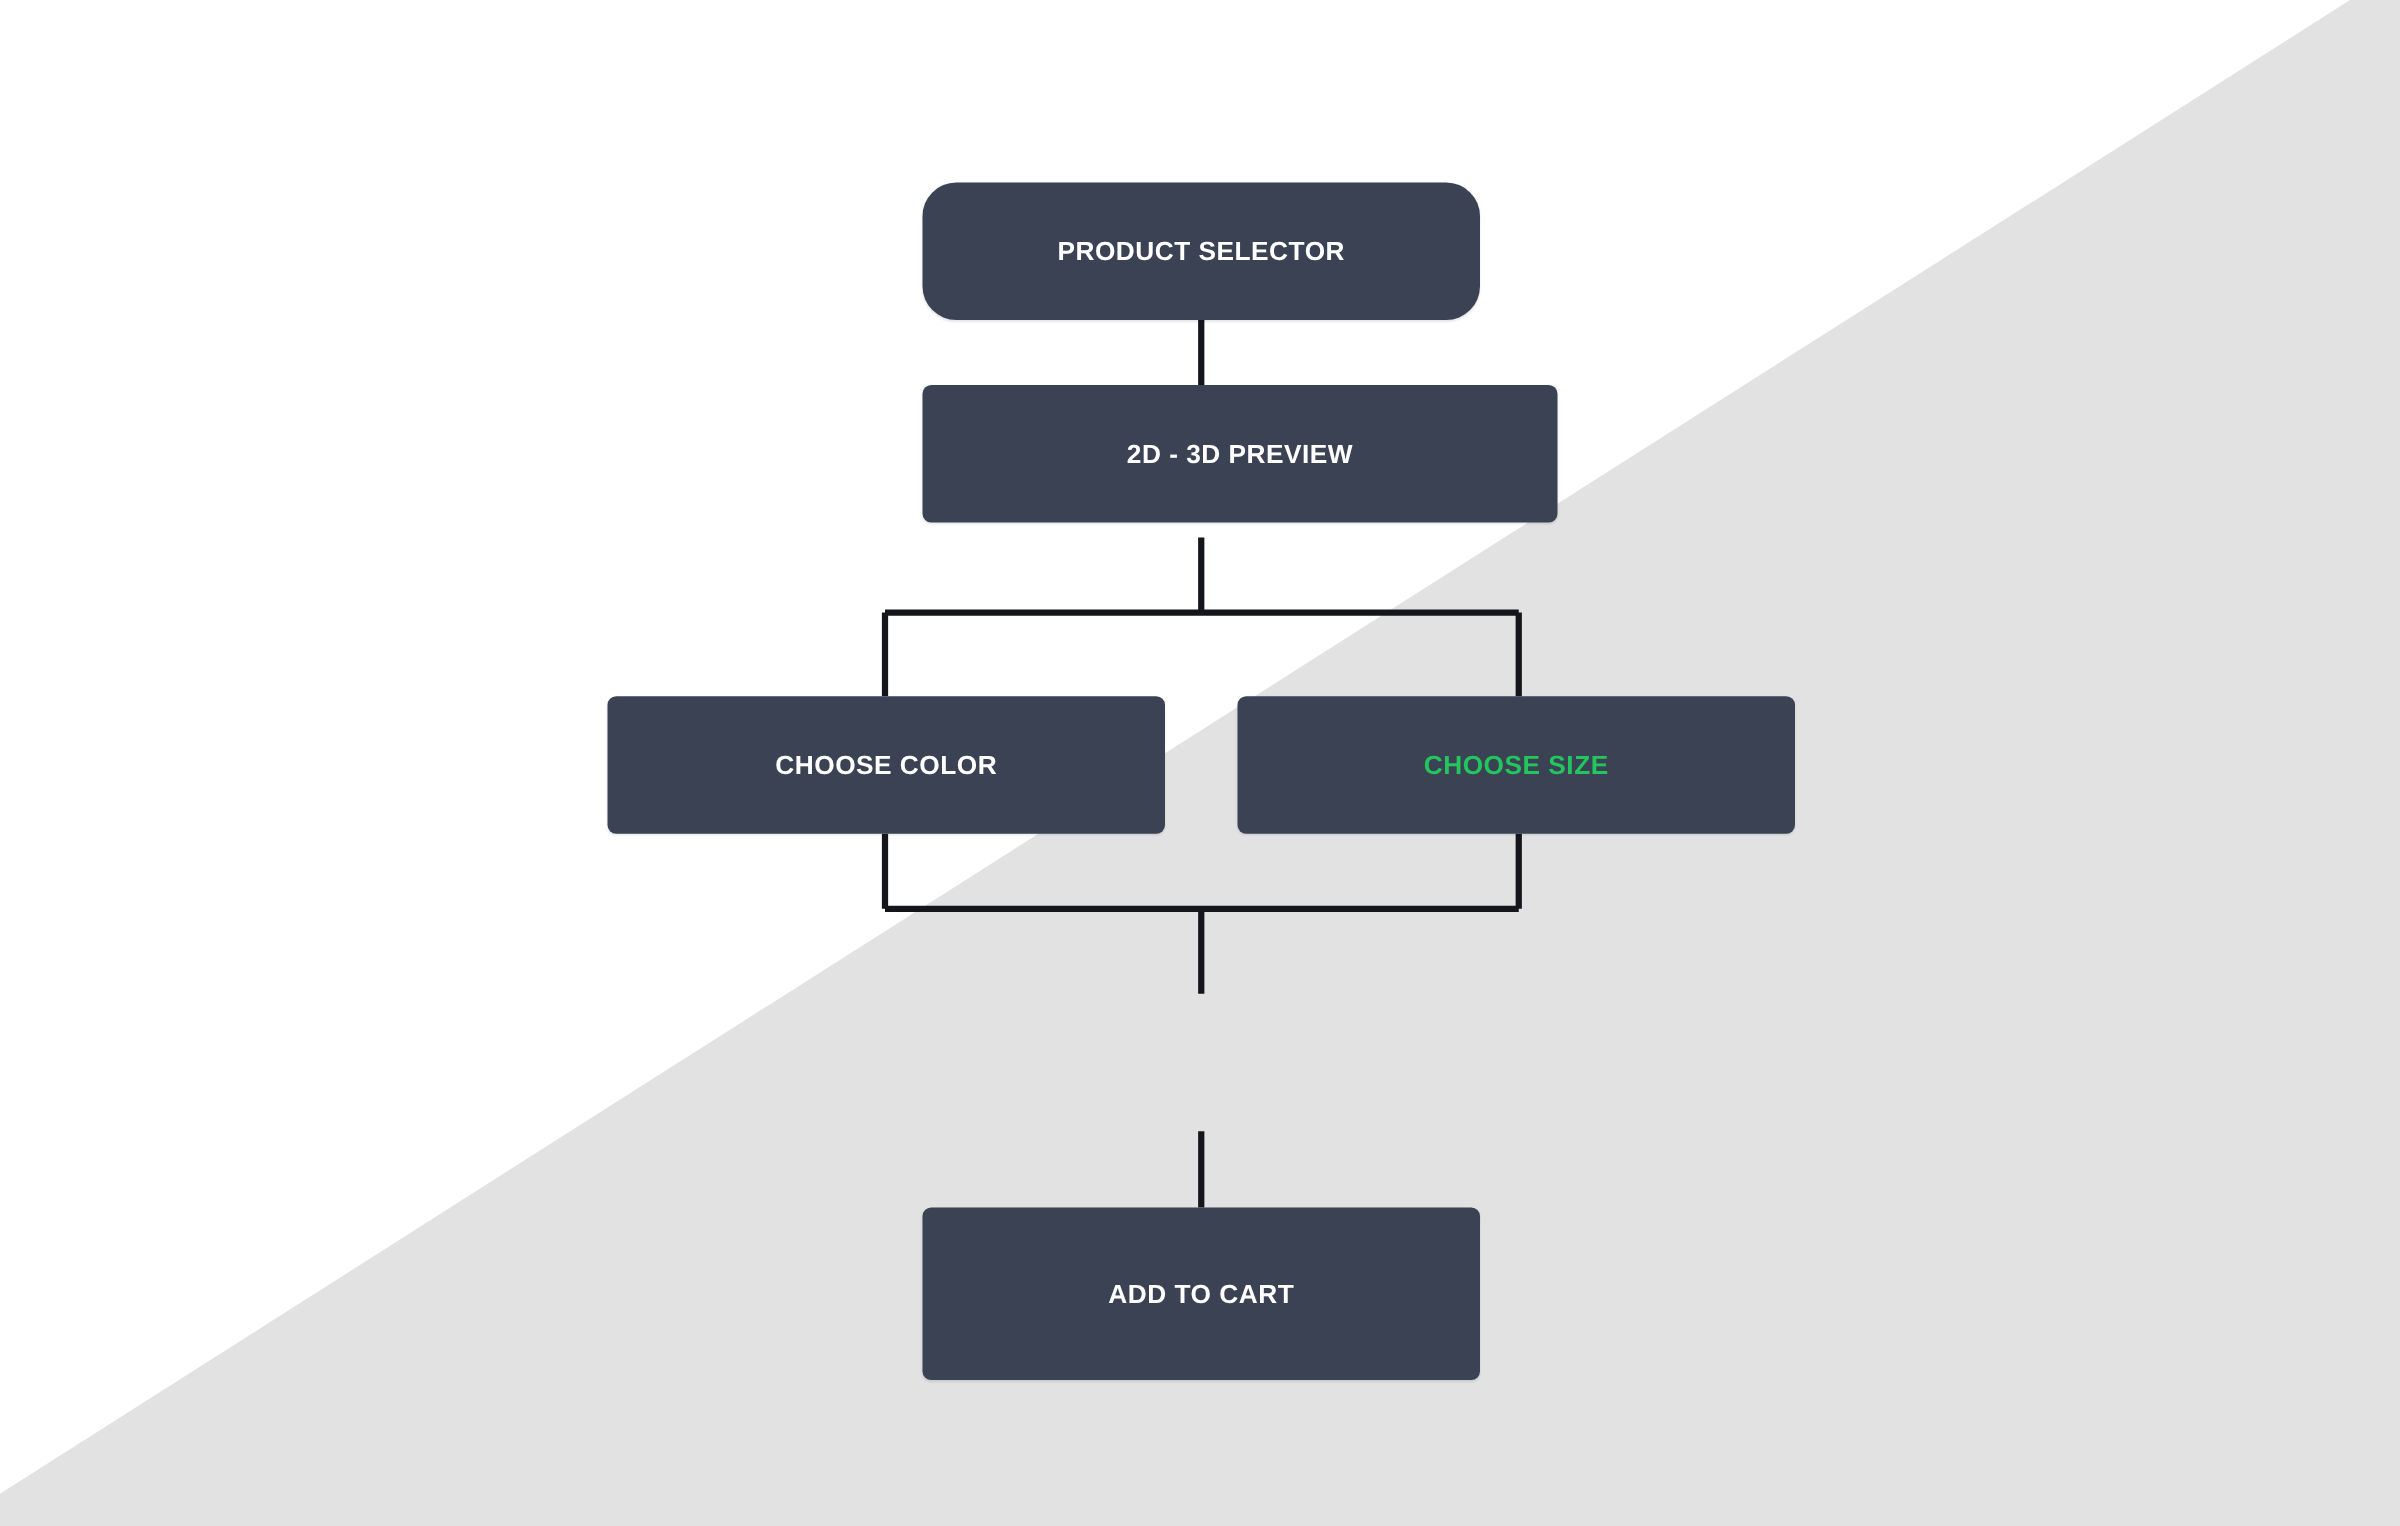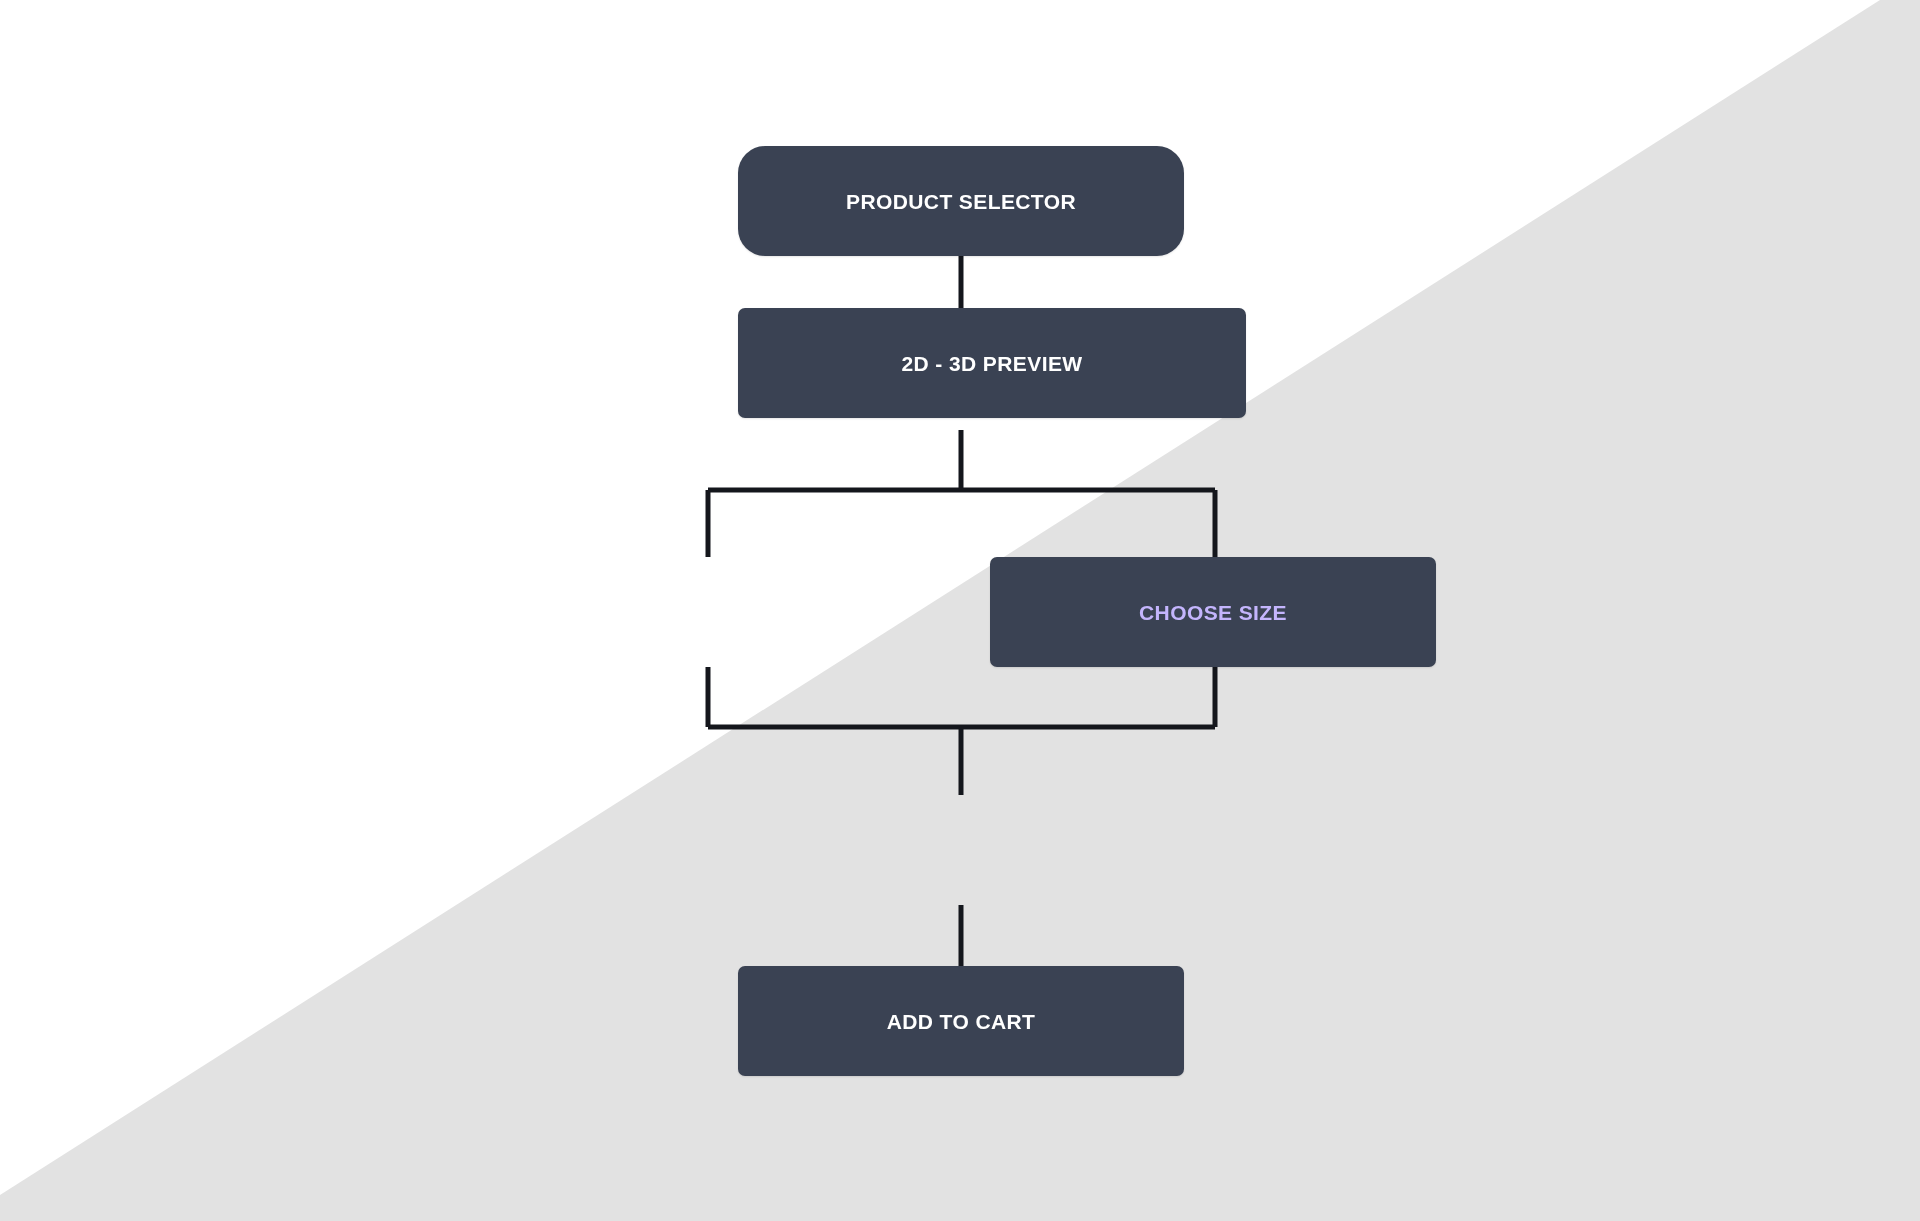--- a/index.html
+++ b/index.html
@@ -53,21 +53,21 @@
     text-align: center;
     white-space: nowrap;
     user-select: none;
   }
   
   #node-product-selector { left: 738px; top: 146px;  width: 446px; height: 110px; }
   #node-preview          { left: 738px; top: 308px;  width: 508px; height: 110px; }
   #node-choose-color     { left: 486px; top: 557px;  width: 446px; height: 110px; }
   #node-choose-size      { left: 990px; top: 557px;  width: 446px; height: 110px; }
   #node-choose-quantity  { left: 738px; top: 795px;  width: 446px; height: 110px; }
-  #node-add-to-cart      { left: 738px; top: 966px;  width: 446px; height: 110px; }
+  #node-add-to-cart      { left: 738px; top: 966px;  width: 446px; height: 138px; }
 </style>
 </head>
 <body>
 
 <div id="canvas" style="background: rgb(255, 255, 255);">
 
   <svg id="bg-wedge" viewBox="0 0 1920 1221" aria-hidden="true">
     <polygon points="1880,0 1920,0 1920,1221 0,1221 0,1195" fill="#e2e2e2"></polygon>
   </svg>
 
@@ -93,23 +93,26 @@
   </svg>
 
   <div class="node" id="node-product-selector" style="background: rgb(58, 66, 83); border-radius: 27px;">
     <span class="node-label" style="color: rgb(255, 255, 255);">PRODUCT SELECTOR</span>
   </div>
 
   <div class="node" id="node-preview" style="background: rgb(58, 66, 83);">
     <span class="node-label" style="color: rgb(255, 255, 255);">2D - 3D PREVIEW</span>
   </div>
 
+  <div class="node" id="node-choose-color" style="background: rgb(58, 66, 83);">
+    <span class="node-label" style="color: rgb(255, 255, 255);">CHOOSE COLOR</span>
+  </div>
 
   <div class="node" id="node-choose-size" style="background: rgb(58, 66, 83);">
-    <span class="node-label" style="color: #c4b5fd;">CHOOSE SIZE</span>
+    <span class="node-label" style="color: #22c55e;">CHOOSE SIZE</span>
   </div>
 
 
   <div class="node" id="node-add-to-cart" style="background: rgb(58, 66, 83);">
     <span class="node-label" style="color: rgb(255, 255, 255);">ADD TO CART</span>
   </div>
 
 </div>
 
 </body></html>

